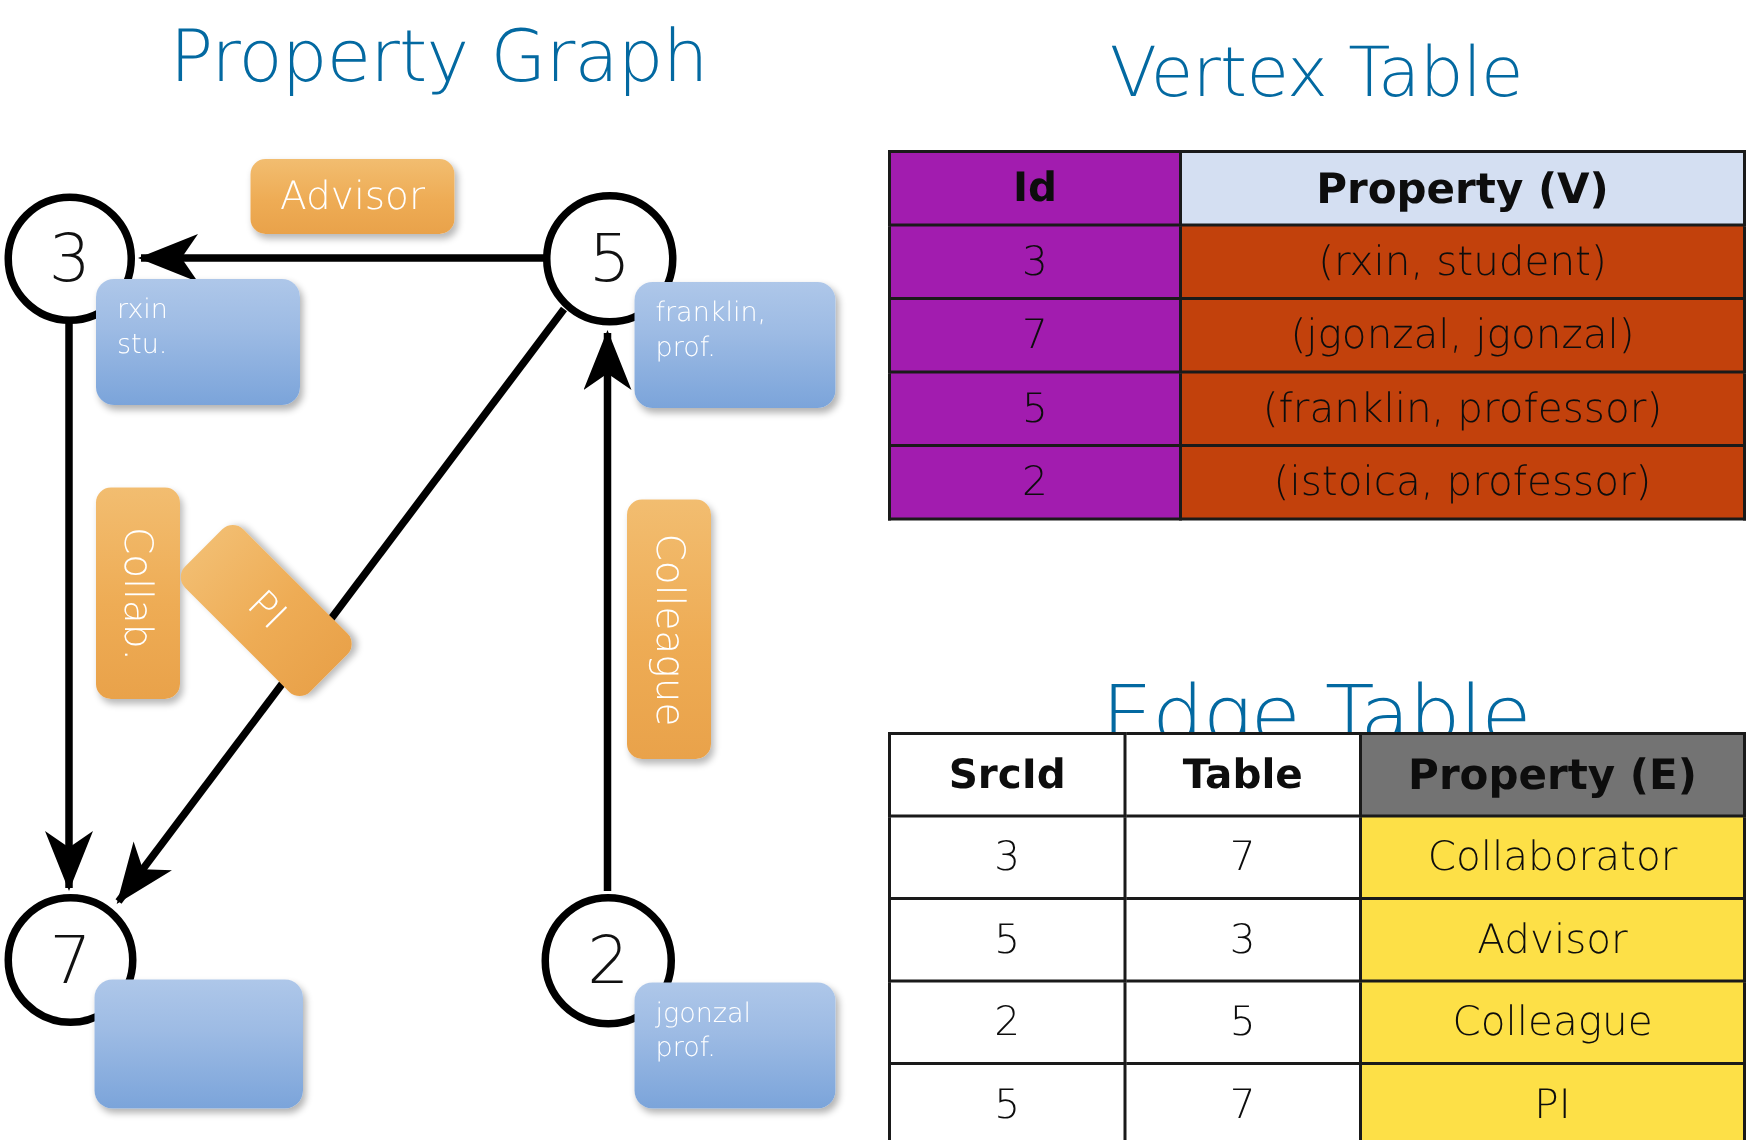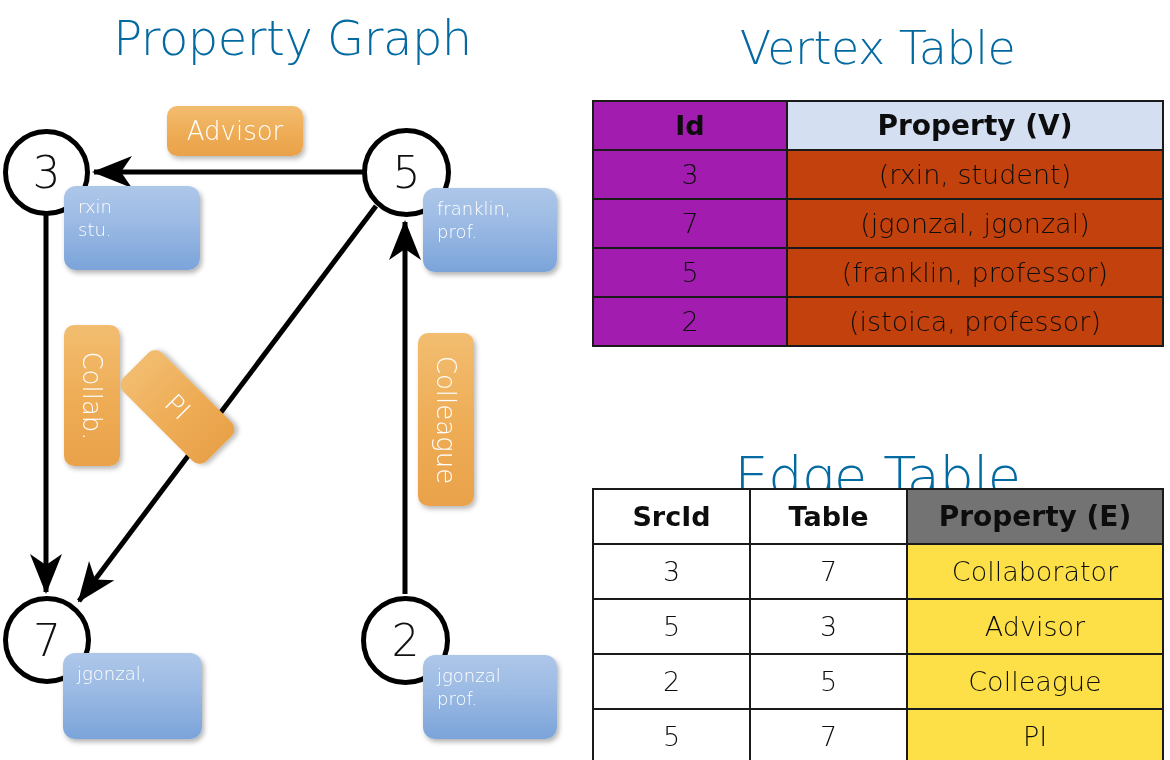--- a/index.html
+++ b/index.html
@@ -179,21 +179,20 @@
 
   <div class="vprop" style="left:64px; top:186px; width:136px; height:84px;">
     <div>rxin</div>
     <div>stu.</div>
   </div>
   <div class="vprop" style="left:423px; top:188px; width:134px; height:84px;">
     <div>franklin,</div>
     <div>prof.</div>
   </div>
   <div class="vprop" style="left:63px; top:653px; width:139px; height:86px;">
-    <div>jgonzal,</div>
   </div>
   <div class="vprop" style="left:423px; top:655px; width:134px; height:84px;">
     <div>jgonzal</div>
     <div>prof.</div>
   </div>
 
   <div class="eprop" style="left:167px; top:106px; width:136px; height:50px;">
     <span>Advisor</span>
   </div>
 

